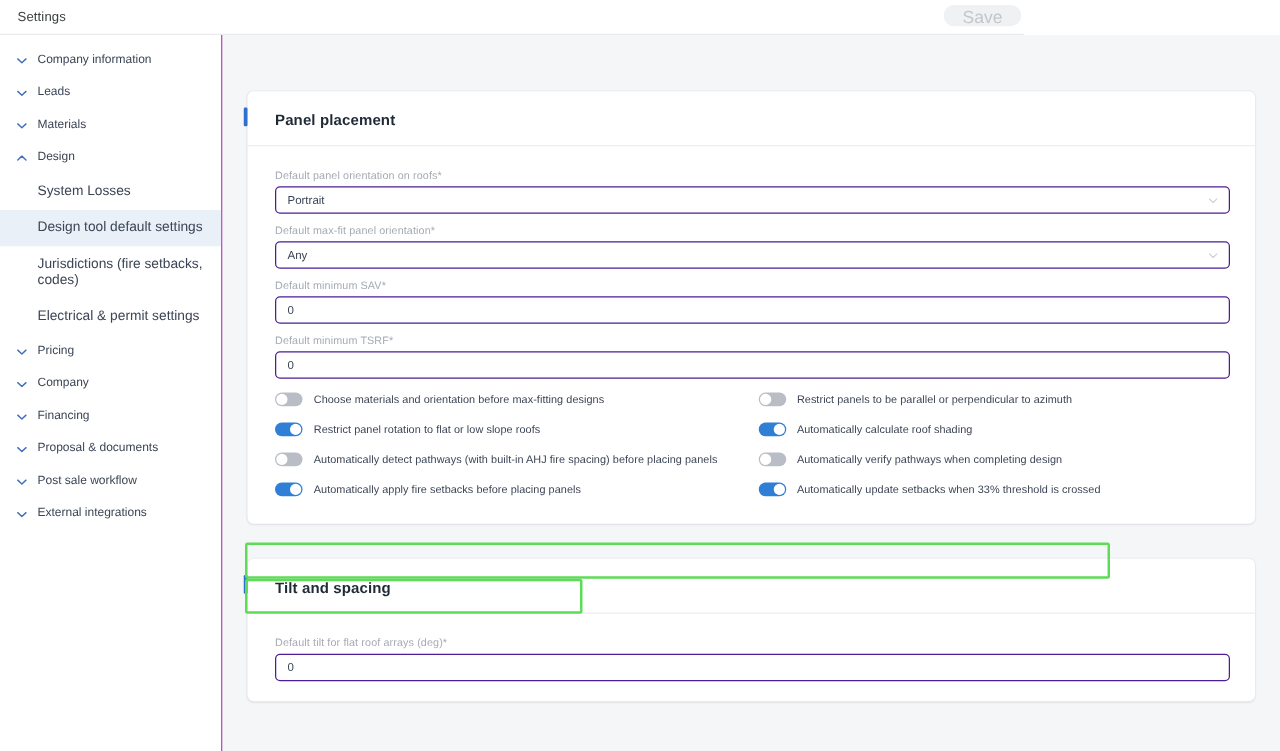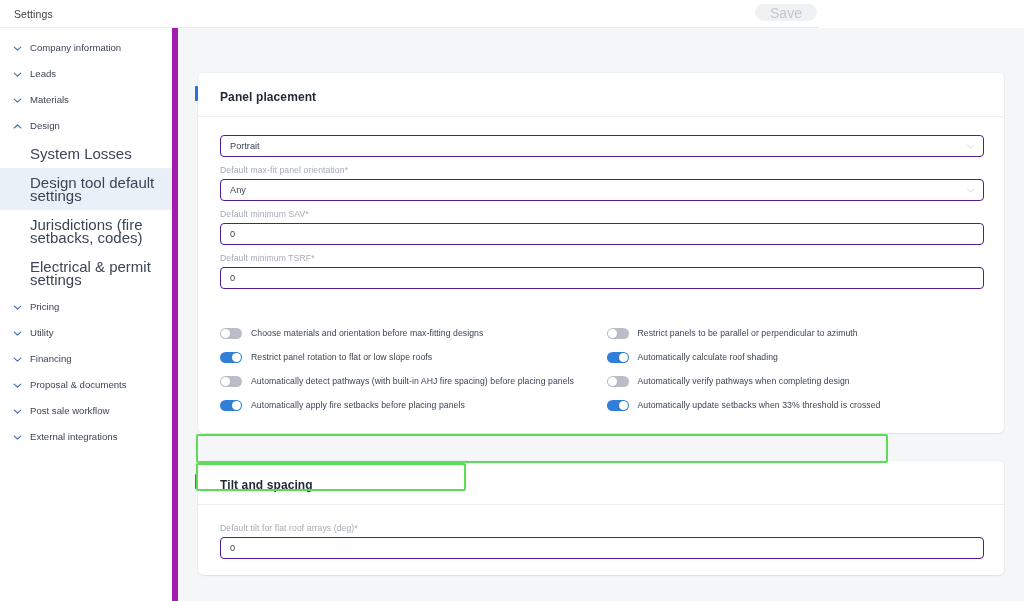--- a/index.html
+++ b/index.html
@@ -26,33 +26,33 @@
     width: 62px; height: 17px; border-radius: 9px;
     background: #f0f1f3; border: none;
     font-size: 14px; color: #c2c6cc; font-family: inherit;
     display: flex; align-items: center; justify-content: center;
     cursor: default;
   }
 
   
   .sidebar {
     position: absolute; left: 0; top: 28px; width: 178px; height: 573px;
-    background: #ffffff; border-right: 6px solid #a21caf;
+    background: #ffffff; border-right: 1px solid #a21caf;
     padding-top: 7px; overflow: hidden;
   }
   .side-group {
     display: flex; align-items: flex-start; gap: 7px;
     padding: 7px 10px 7px 12px; cursor: pointer;
   }
   .chev { width: 11px; height: 11px; flex: 0 0 11px; margin-top: 1px; }
   .chev svg { display: block; }
   .side-group-label { font-size: 9.6px; color: #3c4555; line-height: 12px; }
 
   .side-sub {
-    font-size: 15px; color: #3c4555; line-height: 13px;
+    font-size: 11px; color: #3c4555; line-height: 13px;
     padding: 8px 12px 8px 30px; cursor: pointer;
   }
   .side-sub.active { background: #eaf0f8; }
 
   
   .content {
     position: absolute; left: 178px; top: 28px;
     width: 846px; height: 573px;
     background: #f5f6f8; overflow: hidden;
   }
@@ -86,21 +86,21 @@
     position: relative;
     height: 22px; border: 1px solid #4c1d95; border-radius: 4px;
     background: #fff; display: flex; align-items: center;
     padding: 0 9px; font-size: 9.2px; color: #3c4555;
   }
   .control .caret {
     position: absolute; right: 9px; top: 50%; transform: translateY(-50%);
   }
 
   
-  .toggle-grid { margin-top: 32px; position: relative; }
+  .toggle-grid { margin-top: 4px; position: relative; }
   .toggle-row { display: flex; height: 24px; align-items: center; }
   .toggle-cell {
     display: flex; align-items: center; gap: 9px;
     width: 400px; height: 24px;
   }
   .toggle-cell.right { margin-left: 9px; }
   .tg {
     position: relative; flex: 0 0 auto;
     width: 22px; height: 11px; border-radius: 6px; background: #b9bec6;
     cursor: pointer;
@@ -174,21 +174,21 @@
           </svg>
         </span>
         <span class="side-group-label">Pricing</span>
       </div>
       <div class="side-group">
         <span class="chev">
           <svg width="11" height="11" viewBox="0 0 11 11">
             <path d="M2.2 4.1 L5.5 7.2 L8.8 4.1" fill="none" stroke="#3f6ebb" stroke-width="1.1" stroke-linecap="round" stroke-linejoin="round"></path>
           </svg>
         </span>
-        <span class="side-group-label">Utility</span>
+        <span class="side-group-label">Company</span>
       </div>
       <div class="side-group">
         <span class="chev">
           <svg width="11" height="11" viewBox="0 0 11 11">
             <path d="M2.2 4.1 L5.5 7.2 L8.8 4.1" fill="none" stroke="#3f6ebb" stroke-width="1.1" stroke-linecap="round" stroke-linejoin="round"></path>
           </svg>
         </span>
         <span class="side-group-label">Financing</span>
       </div>
       <div class="side-group">
@@ -220,20 +220,23 @@
   <div class="content">
 
     <section class="card first">
       <div class="card-head">
         <span class="accent-bar"></span>
         <span class="card-title">Panel placement</span>
       </div>
       <div class="card-body">
         <div id="pp-fields">
             <div class="field">
+              <div class="field-label">
+                <span>Default panel orientation on roofs*</span>
+              </div>
               <div class="control">
                 <span>Portrait</span>
                 <span class="caret"><svg width="7" height="5" viewBox="0 0 7 5">
                     <path d="M0.6 1.2 L3.5 4.0 L6.4 1.2" fill="none" stroke="#cfd3d9" stroke-width="1" stroke-linecap="round" stroke-linejoin="round"></path>
                   </svg></span>
               </div>
             </div>
             <div class="field">
               <div class="field-label">
                 <span>Default max-fit panel orientation*</span>

